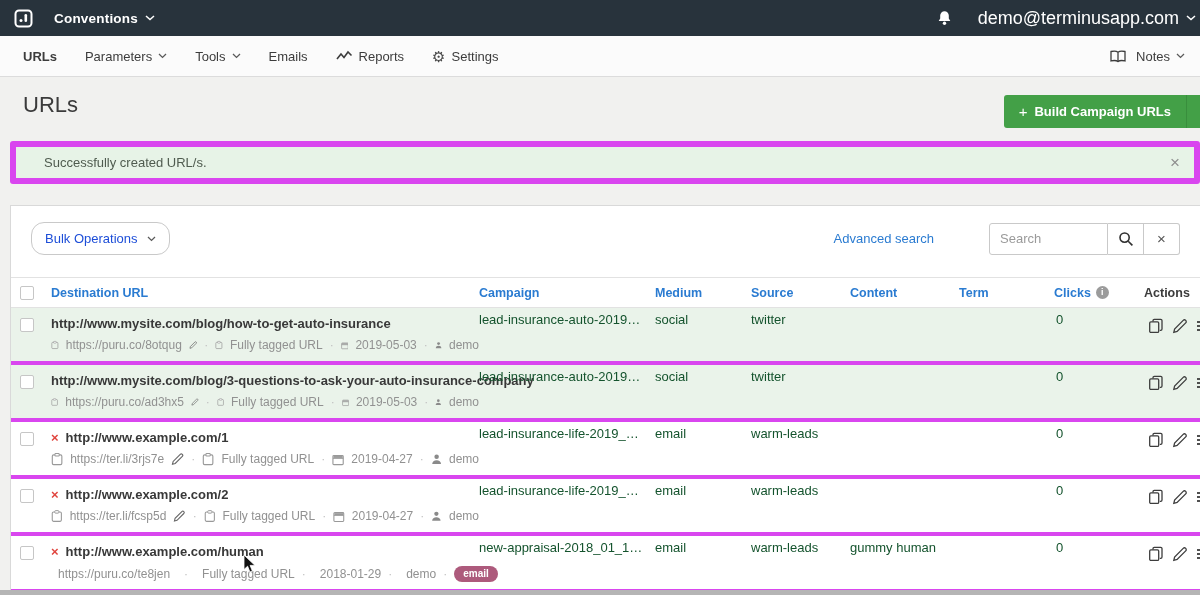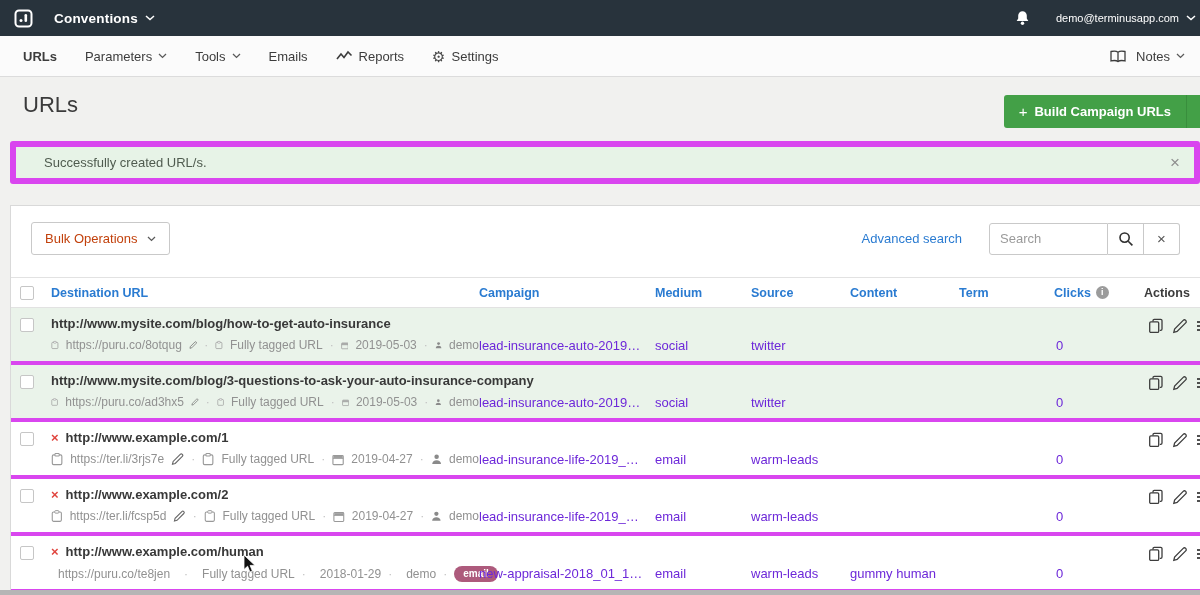--- a/index.html
+++ b/index.html
@@ -14,21 +14,21 @@
 
   
   .topnav {
     height:36px; background:#28333c; display:flex; align-items:center;
     padding:0 14px; color:#fff;
   }
   .logo { margin-right:21px; }
   .brand { font-size:13.5px; font-weight:700; letter-spacing:.2px; margin-right:7px; }
   .chev { display:inline-block; }
   .topnav-right { margin-left:auto; display:flex; align-items:center; gap:26px; }
-  .user-email { font-size:11px; display:flex; align-items:center; gap:7px; margin-right:-10px; }
+  .user-email { font-size:18px; display:flex; align-items:center; gap:7px; margin-right:-10px; }
 
   
   .subnav {
     height:41px; background:#fbfbfb; border-bottom:1px solid #dcdcdc;
     display:flex; align-items:center; padding:0 23px; gap:28px; font-size:13px; color:#3c3c3c;
   }
   .tab { display:flex; align-items:center; gap:6px; cursor:pointer; white-space:nowrap; }
   .tab.active { font-weight:700; }
   .subnav-right { margin-left:auto; display:flex; align-items:center; gap:6px; margin-right:-8px; }
   .gear-glyph { font-size:15px; line-height:1; color:#4a4a4a; }
@@ -52,27 +52,27 @@
   }
   .alert-close { margin-left:auto; font-size:17px; color:#8f8f8f; cursor:pointer; line-height:1; }
 
   
   .panel {
     position:absolute; top:205px; left:10px; right:0; height:386px;
     background:#fff; border:1px solid #d9d9d9; border-right:none; overflow:hidden;
   }
   .toolbar { display:flex; align-items:center; padding:16px 20px 22px; }
   .bulk-btn {
-    background:#fff; border:1px solid #c9c9c9; border-radius:3px; height:33px;
-    padding:0 13px; font-family:inherit; font-size:13px; color:#c2410c;
+    background:#fff; border:1px solid #c9c9c9; border-radius:13px; height:33px;
+    padding:0 13px; font-family:inherit; font-size:13px; color:#1d4ed8;
     display:flex; align-items:center; gap:9px; cursor:pointer;
   }
   .toolbar-right { margin-left:auto; display:flex; align-items:center; gap:27px; }
   .adv-search { color:#2a7bd1; font-size:13px; text-decoration:none; }
-  .search-group { display:flex; height:32px; }
+  .search-group { display:flex; height:32px;margin-left:28px; }
   .search-input {
     width:119px; border:1px solid #c9c9c9; border-radius:3px 0 0 3px;
     font-family:inherit; font-size:13px; padding:0 10px; color:#555; outline:none;
   }
   .search-input::placeholder { color:#9a9a9a; }
   .search-btn, .clear-btn {
     width:36px; background:#fff; border:1px solid #c9c9c9; border-left:none;
     display:flex; align-items:center; justify-content:center; cursor:pointer;
   }
   .clear-btn { border-radius:0 3px 3px 0; font-size:15px; color:#555; font-family:inherit; }
@@ -89,21 +89,21 @@
     width:13px; height:13px; border-radius:50%; background:#9b9b9b; color:#fff;
     font-size:9px; font-weight:700; text-align:center; line-height:13px; font-style:normal;
   }
   .cbx {
     width:14px; height:14px; border:1px solid #c6c6c6; border-radius:2px; background:#fff;
     margin-left:9px; cursor:pointer;
   }
   .row { border-bottom:4px solid #d946ef; min-height:57px; }
   .row.highlight { background:#eaf3ea; }
   .row .cbx { margin-top:10px; }
-  .cell { font-size:13px; color:#6d28d9; padding-top:30px; white-space:nowrap; overflow:hidden; }
+  .cell { font-size:13px; color:#14532d; padding-top:4px; white-space:nowrap; overflow:hidden; }
   .dest-cell { padding-top:8px; }
   .dest-main { display:flex; align-items:center; gap:7px; font-size:13px; font-weight:700; color:#383838; white-space:nowrap; }
   .invalid-x { color:#e0443e; font-weight:700; font-size:13px; line-height:1; }
   .dest-sub { margin-top:7px; display:flex; align-items:center; gap:7px; font-size:12px; color:#919191; white-space:nowrap; }
   .dot-sep { color:#c0c0c0; }
   .badge {
     background:#ad5a7c; color:#fff; font-size:10px; font-weight:600;
     padding:3px 9px; border-radius:10px; line-height:1;
   }
   .clicks-cell { padding-left:2px; }

